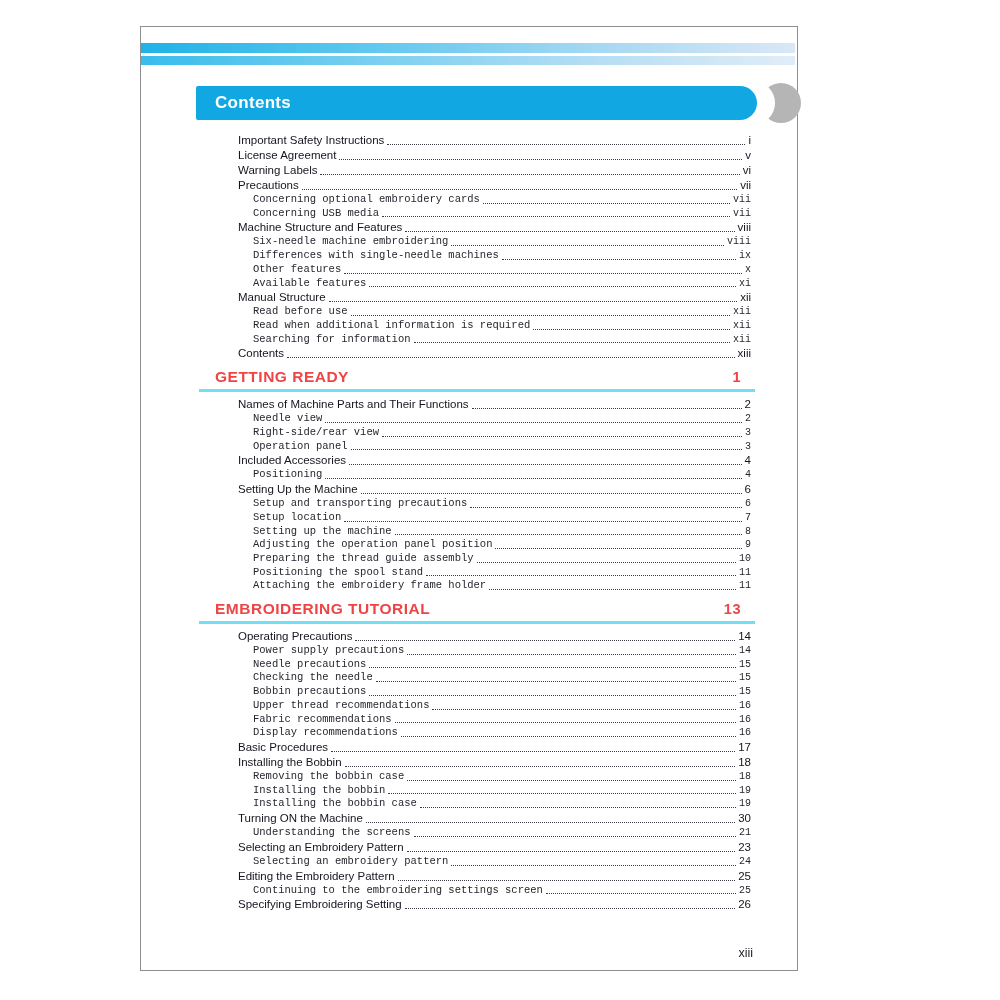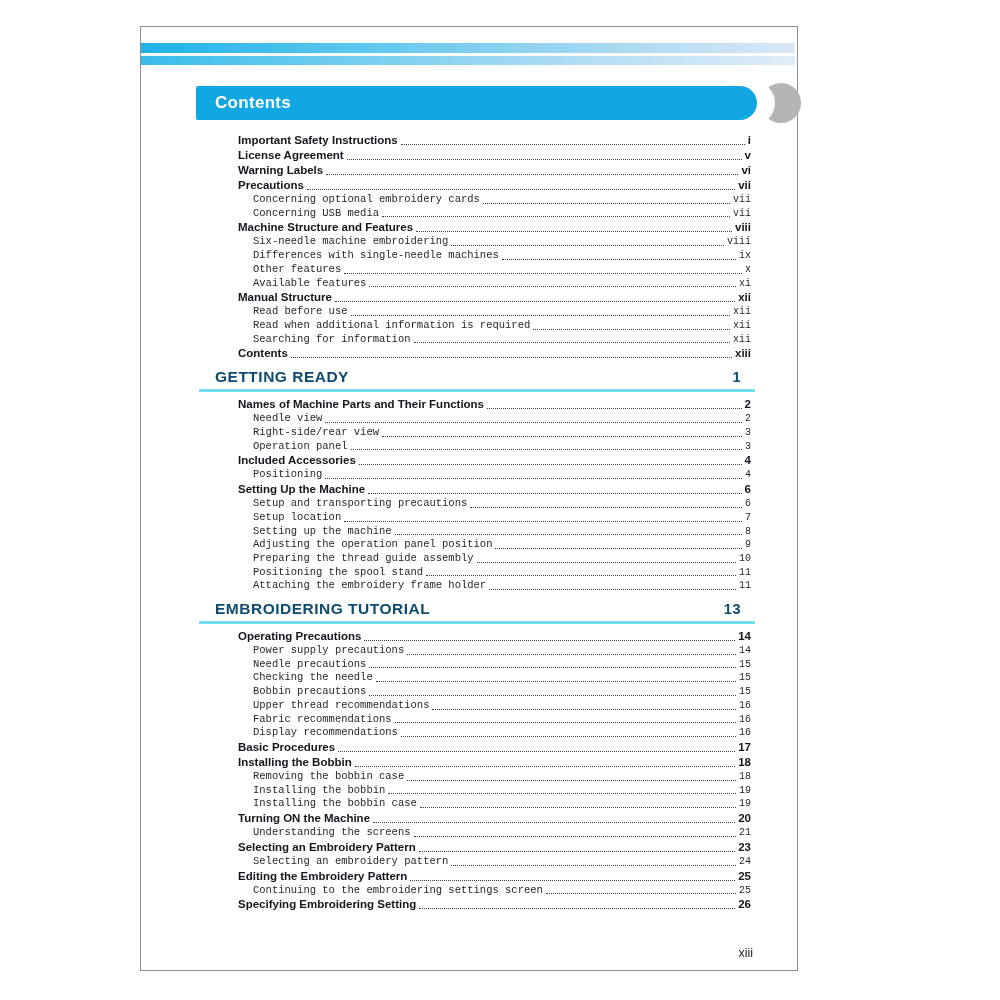--- a/index.html
+++ b/index.html
@@ -80,33 +80,33 @@
   .row .label { white-space: nowrap; }
   .row .dots {
     flex: 1;
     overflow: hidden;
     border-bottom: 1px dotted #3c3c46;
     margin: 0 3px;
     transform: translateY(-3px);
   }
   .row .pg { white-space: nowrap; }
 
-  .e1 { font-weight: bold; font-size: 11.5px; line-height: 15px; padding-left: 23px; color: #15151f; }
+  .e1 { font-weight: normal; font-size: 11.5px; line-height: 15px; padding-left: 23px; color: #15151f; }
   .e2 { font-size: 10.5px; line-height: 13.7px; padding-left: 38px; color: #26262f; font-family: Liberation Mono, monospace; }
   .e2 .pg { font-size: 10px; }
 
   .section {
     display: flex;
     align-items: baseline;
     margin-top: 6px;
     font-size: 15.5px;
     font-weight: 600;
     letter-spacing: 0.5px;
     line-height: 19px;
-    color: #0c4a6e;
+    color: #ef4444;
   }
   .section .sp { margin-left: auto; padding-right: 10px; font-size: 14.5px; }
   .section-rule {
     height: 3px;
     background: #74def2;
     margin: 2px -4px 5px -16px;
   }
 
   
   .footer-pagenum {
@@ -358,21 +358,21 @@
           <span class="pg">19</span>
         </div>
         <div class="row e2">
           <span class="label">Installing the bobbin case</span>
           <span class="dots"></span>
           <span class="pg">19</span>
         </div>
         <div class="row e1">
           <span class="label">Turning ON the Machine</span>
           <span class="dots"></span>
-          <span class="pg">20</span>
+          <span class="pg">30</span>
         </div>
         <div class="row e2">
           <span class="label">Understanding the screens</span>
           <span class="dots"></span>
           <span class="pg">21</span>
         </div>
         <div class="row e1">
           <span class="label">Selecting an Embroidery Pattern</span>
           <span class="dots"></span>
           <span class="pg">23</span>

